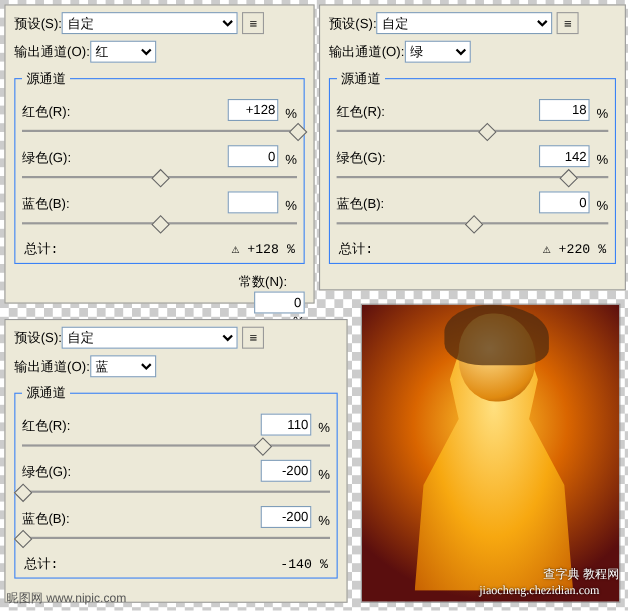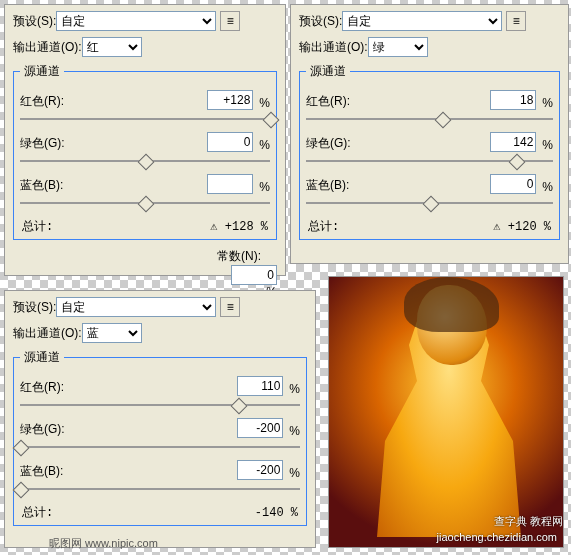--- a/index.html
+++ b/index.html
@@ -110,22 +110,22 @@
   position:absolute; left:88px; top:8px; width:70px; height:80px;
   background: radial-gradient(circle at 40% 40%, #ffe090 0%, #e08a10 70%, #8a3a00 100%);
   border-radius: 45% 55% 50% 50%;
 }
 .hair {
   position:absolute; left:75px; top:0; width:95px; height:55px;
   background: #4a2a10;
   border-radius: 50% 60% 30% 40%;
   opacity:0.7;
 }
-.wm1 { position:absolute; left:6px; bottom:4px; color:#555; font-size:11px;padding-left:43px; }
-.wm2 { position:absolute; right:6px; bottom:4px; color:#fff; font-size:11px; text-shadow:0 0 2px #000;}
+.wm1 { position:absolute; left:6px; bottom:4px; color:#555; font-size:11px; }
+.wm2 { position:absolute; right:18px; bottom:4px; color:#fff; font-size:11px; text-shadow:0 0 2px #000;font-family:Liberation Serif, serif;}
 .wm3 { position:absolute; right:0; bottom:18px; color:#fff; font-size:11px; text-shadow:0 0 2px #000;}
 </style>
 </head>
 <body>
 
 <div class="panel" style="left:4px; top:4px; width:282px; height:272px;">
   <div class="row">
     <span>预设(S):</span>
     <select class="preset-combo"><option>自定</option></select>
     <span class="menu-btn">≡</span>
@@ -220,21 +220,21 @@
       <span style="flex:1"></span>
       <input class="numbox" value="0" style="">
       <span class="pct">%</span>
     </div>
     <div class="slider-track">
         <div class="slider-rail"></div>
         <div class="slider-thumb" style="left:50%"></div>
       </div>
     <div class="total-row">
       <span>总计:</span>
-      <span class="warn">⚠ <span>+120</span> <span>%</span></span>
+      <span class="warn">⚠ <span>+220</span> <span>%</span></span>
     </div>
   </fieldset>
 </div>
 
 <div class="panel" style="left:4px; top:290px; width:312px; height:258px;">
   <div class="row">
     <span>预设(S):</span>
     <select class="preset-combo"><option>自定</option></select>
     <span class="menu-btn">≡</span>
   </div>

